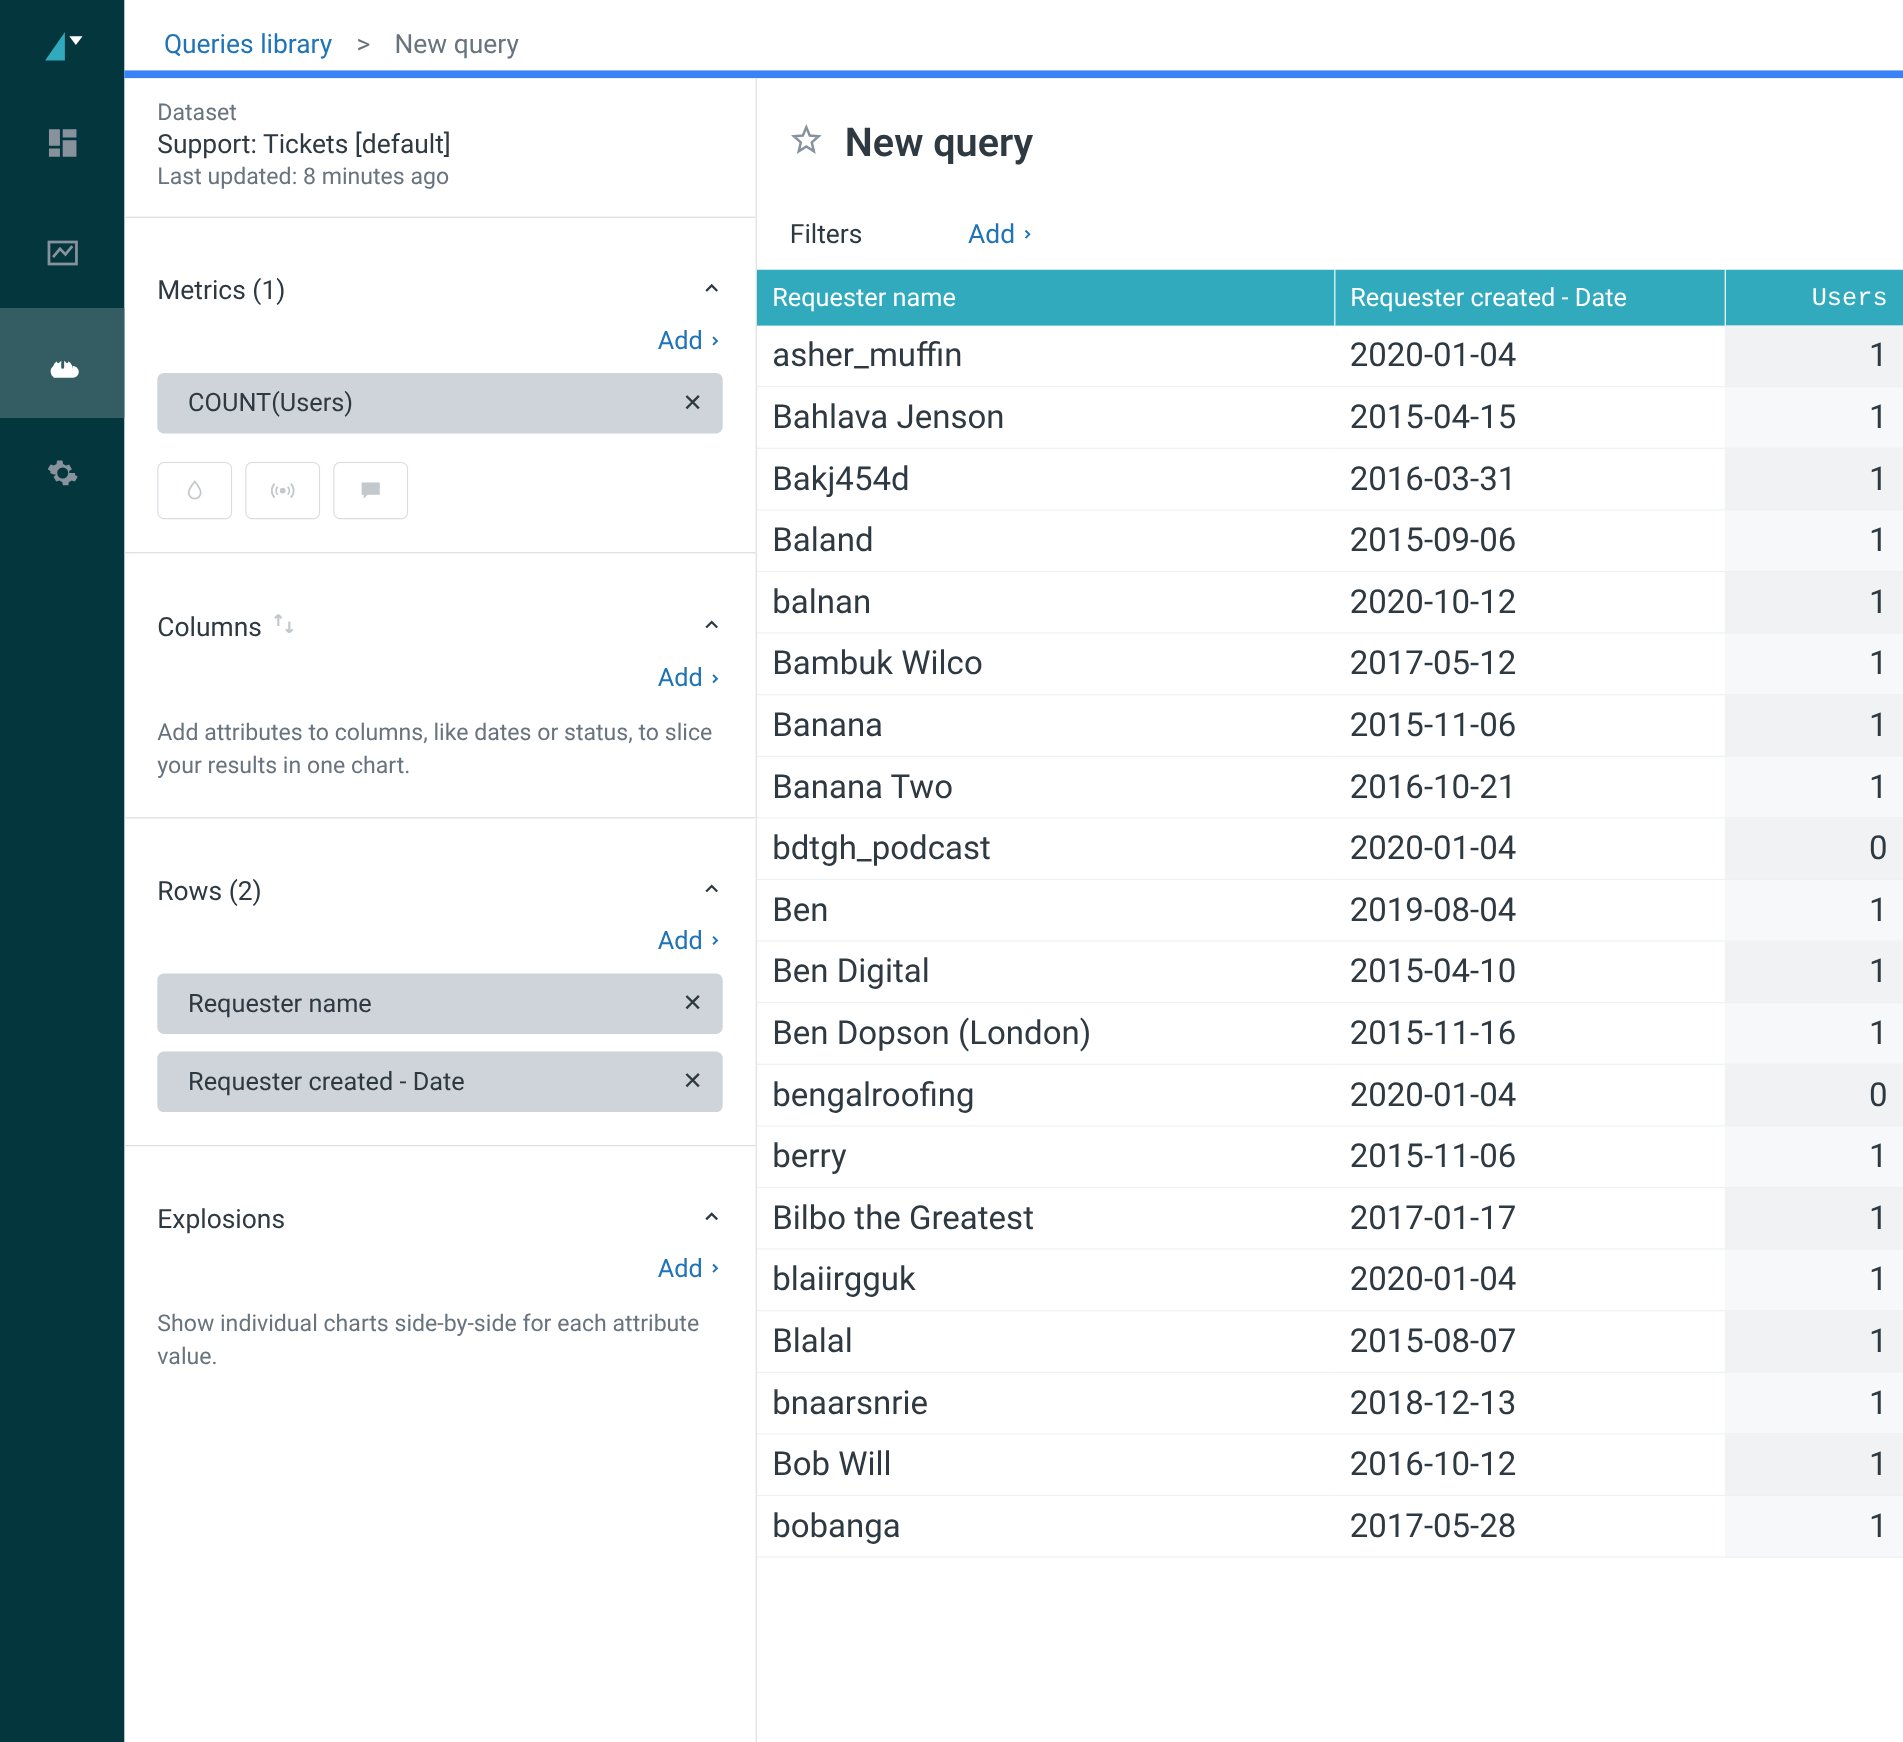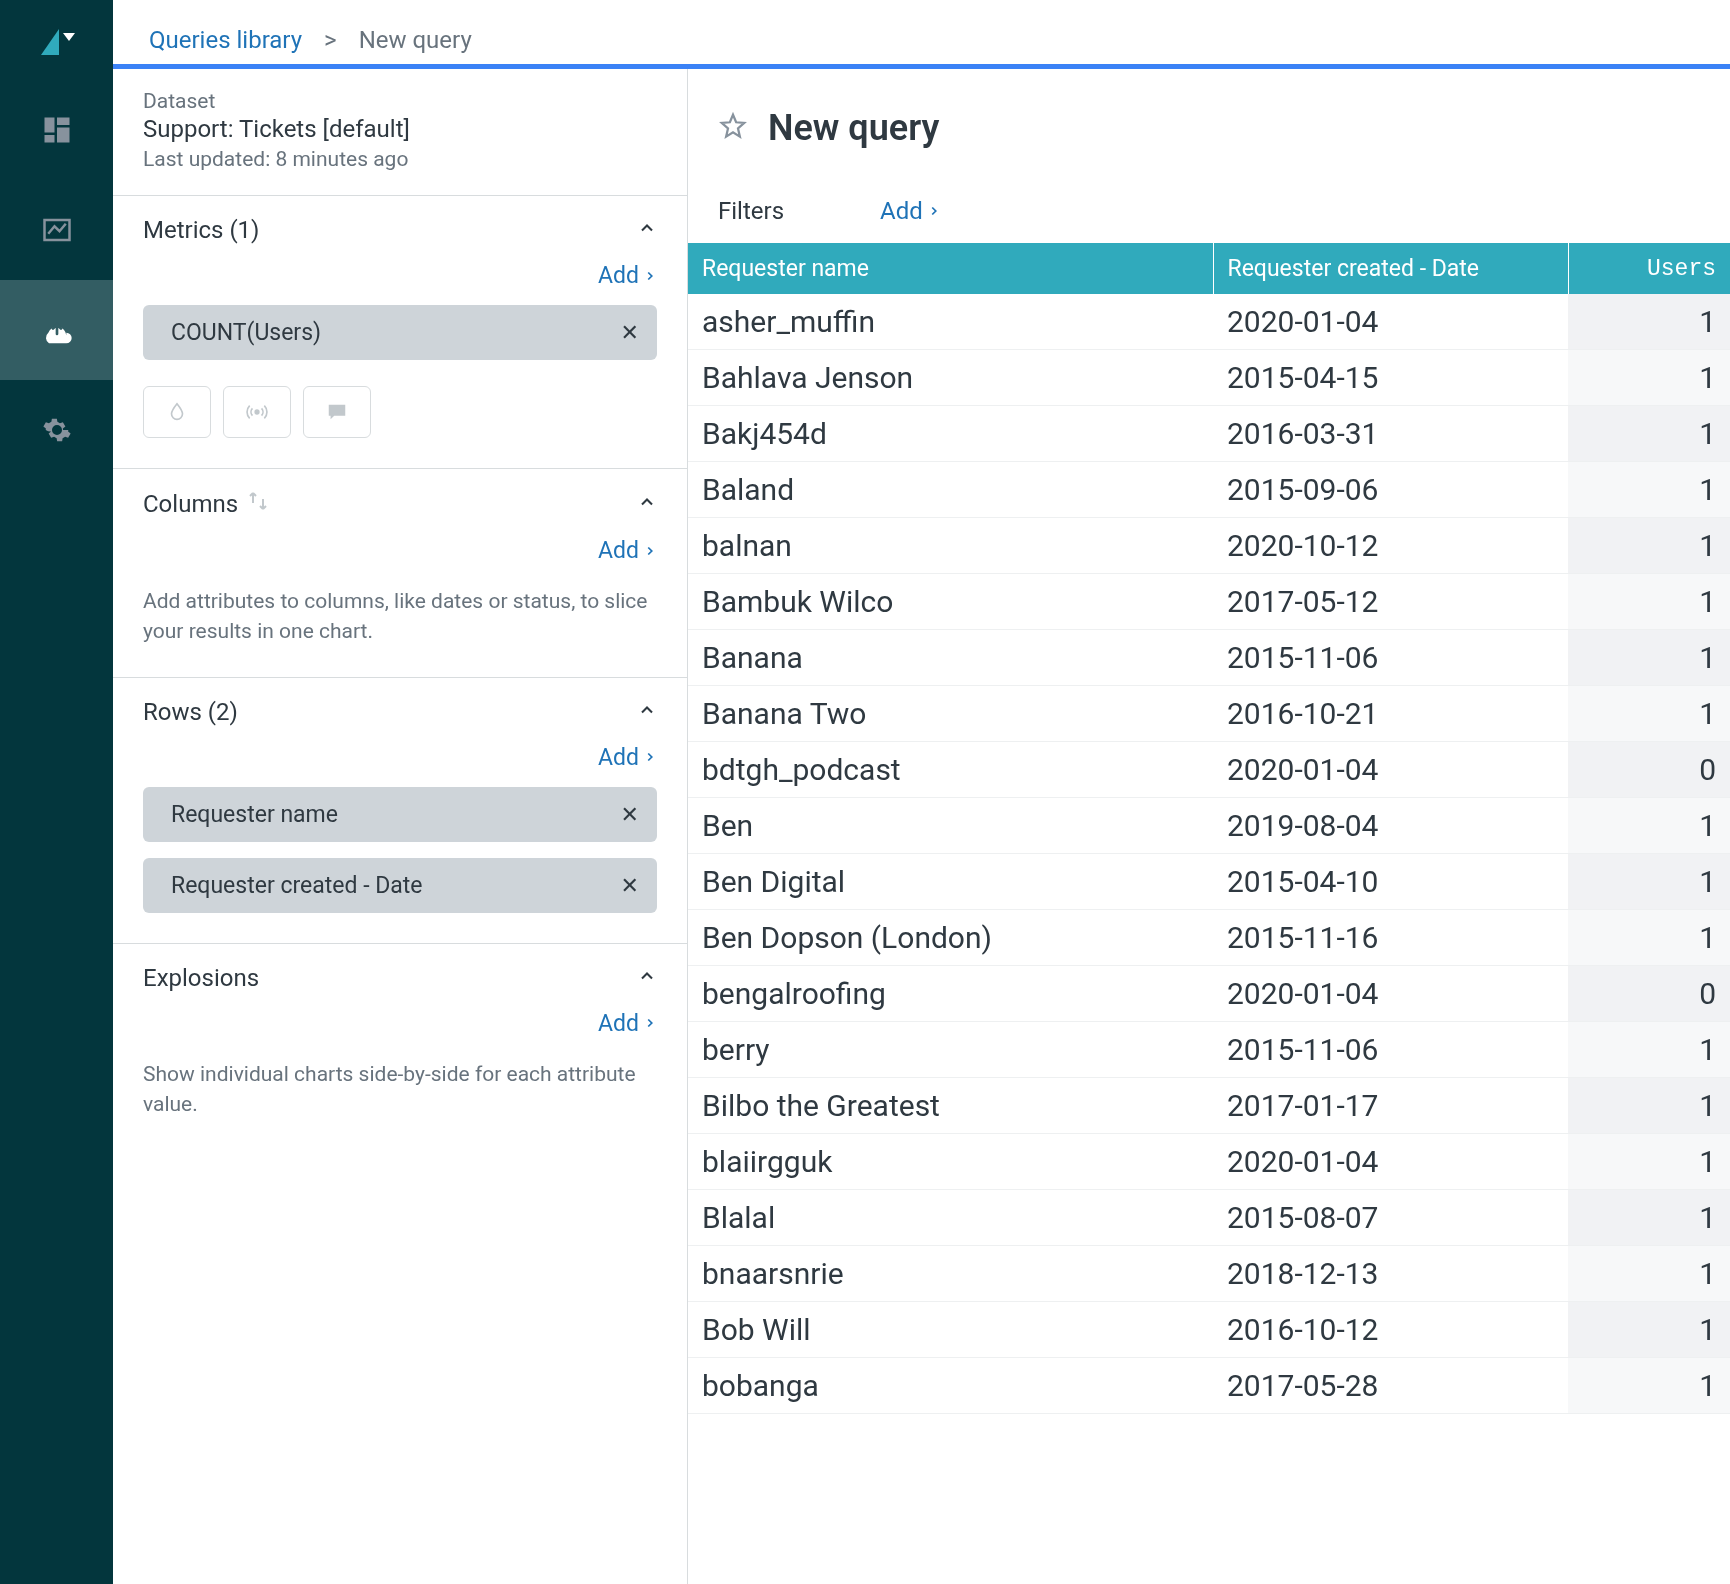--- a/index.html
+++ b/index.html
@@ -46,42 +46,42 @@
     padding: 8px 36px;
     height: 48px;
     display:flex; align-items:center; gap: 22px;
     font-size: 24px;
     border-bottom: 1px solid transparent;
     margin-top: 16px;
   }
   .breadcrumbs a { color:#1f73b7; text-decoration:none; }
   .breadcrumbs .sep, .breadcrumbs .current { color:#68737d; }
 
-  .workspace { flex:1; display:flex; border-top:5px solid #3b82f6; min-height:0;}
+  .workspace { flex:1; display:flex; border-top:7px solid #3b82f6; min-height:0;}
 
   
   .side-panel {
     width: 575px;
     border-right: 1px solid #d8dcde;
     flex-shrink:0;
     overflow-y:auto;
   }
   .dataset-block {
     padding: 20px 30px 24px;
     border-bottom: 1px solid #d8dcde;
   }
   .dataset-block .ds-label { color:#68737d; font-size:21px; }
   .dataset-block .ds-name { color:#2f3941; font-size:24px; margin-top:2px; }
   .dataset-block .ds-updated { color:#68737d; font-size:21px; margin-top:4px;}
 
   .panel-section { border-bottom:1px solid #d8dcde; padding: 20px 30px 30px; }
   .panel-section:last-child { border-bottom:none; }
   .section-header {
     display:flex; justify-content:space-between; align-items:center;
-    font-size:24px; color:#2f3941;
+    font-size:24px; color:#2f3941;margin-top:32px;
   }
   .section-header .swap-icon { margin-left:8px; }
   .section-header .chevron { color:#2f3941; }
   .section-add {
     text-align:right; margin-top:18px;
     color:#1f73b7; font-size:23px; cursor:pointer;
     display:flex; justify-content:flex-end; align-items:center; gap:4px;
   }
   .section-help { color:#68737d; font-size:21px; margin-top:22px; line-height:1.45;}
 

